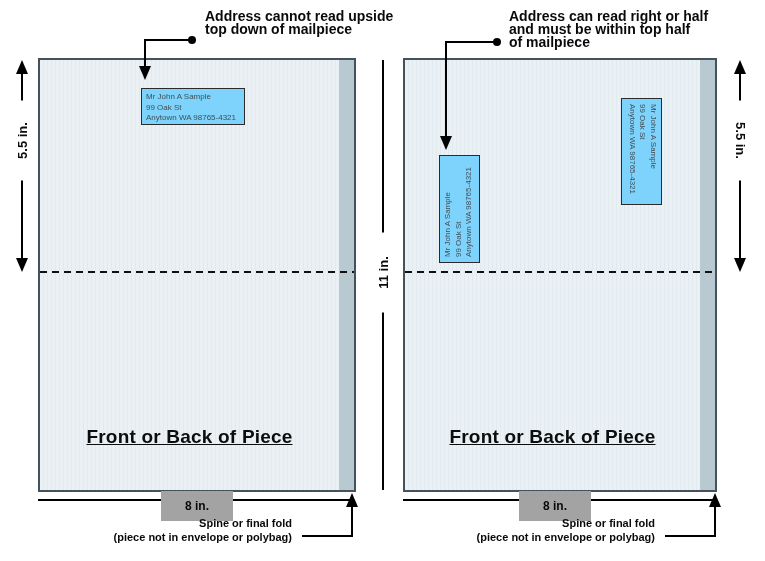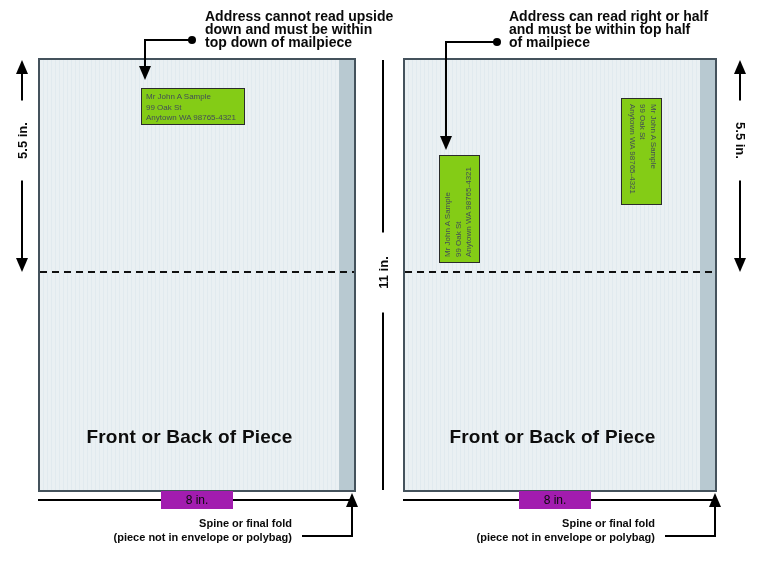--- a/index.html
+++ b/index.html
@@ -12,23 +12,23 @@
     position:absolute;top:58px;height:434px;box-sizing:border-box;
     border:2px solid #44525c;
     background:repeating-linear-gradient(90deg,#eaf0f3 0px,#eaf0f3 3px,#e1eaef 3px,#e1eaef 4px);
   }
   .piece-l{left:38px;width:318px;}
   .piece-r{left:403px;width:314px;}
   .spine{position:absolute;top:0;bottom:0;right:0;width:15px;background:#b8c9d1;}
   .fold{position:absolute;left:0;right:0;top:211px;height:2px;
         background:repeating-linear-gradient(90deg,#101010 0 7px,transparent 7px 12px);}
   .front-label{position:absolute;left:0;right:15px;top:366px;text-align:center;
-        font-weight:700;font-size:19px;letter-spacing:0.2px;color:#0d0d0d;}
+        font-weight:700;font-size:19px;letter-spacing:0.2px;color:#0d0d0d;text-decoration:underline;}
   
-  .addr{position:absolute;background:#84cc16;border:1px solid #2b2b2b;box-sizing:border-box;
+  .addr{position:absolute;background:#7dd3fc;border:1px solid #2b2b2b;box-sizing:border-box;
         color:#434e56;font-size:8px;line-height:10.5px;}
   .addr-upright{left:141px;top:88px;width:104px;height:37px;padding:3px 4px;white-space:nowrap;}
   .addr-rot{overflow:visible;}
   .addr-rot-a{left:439px;top:155px;width:41px;height:108px;}
   .addr-rot-b{left:621px;top:98px;width:41px;height:107px;}
   .rot-inner{position:absolute;left:0;top:0;box-sizing:border-box;padding:3px 5px;
         white-space:nowrap;transform-origin:0 0;}
   .rot-inner.ccw{width:106px;height:39px;transform:translateY(106px) rotate(-90deg);}
   .rot-inner.cw{width:105px;height:39px;transform:translateX(39px) rotate(90deg);}
   
@@ -40,43 +40,42 @@
   .tri-up{border-bottom:14px solid #000;}
   
   .note{position:absolute;font-weight:700;font-size:14px;line-height:13px;color:#0a0a0a;}
   .spine-note{position:absolute;top:517px;text-align:right;font-weight:700;font-size:11px;
         line-height:13.5px;white-space:nowrap;color:#0a0a0a;}
   
   .vdim{position:absolute;width:80px;text-align:center;font-weight:700;font-size:13px;
         background:#fff;padding:2px 0;}
   .vdim.ccw{transform:rotate(-90deg);}
   .vdim.cw{transform:rotate(90deg);}
-  .hdim{position:absolute;top:491px;width:72px;text-align:center;font-weight:400;
-        font-size:12px;background:#a21caf;padding:2px 0;}
+  .hdim{position:absolute;top:491px;width:72px;text-align:center;font-weight:700;
+        font-size:12px;background:#a3a3a3;padding:8px 0;}
 </style>
 </head>
 <body>
 
 <div class="canvas">
 
   <div class="piece piece-l">
     <div class="spine"></div>
     <div class="fold"></div>
     <div class="front-label">Front or Back of Piece</div>
   </div>
 
   <div class="addr addr-upright">
     <div>Mr John A Sample</div>
     <div>99 Oak St</div>
     <div>Anytown WA 98765-4321</div>
   </div>
 
   <div class="note" style="left:205px;top:10px;">
     <div>Address cannot read upside</div>
-    <div>down and must be within</div>
     <div>top down of mailpiece</div>
   </div>
   <div class="dot" style="left:188px;top:36px;"></div>
   <div class="hline" style="left:145px;top:39px;width:45px;"></div>
   <div class="vline" style="left:144px;top:39px;height:27px;"></div>
   <div class="tri tri-down" style="left:139px;top:66px;"></div>
 
   <div class="tri tri-up" style="left:16px;top:60px;"></div>
   <div class="vline" style="left:21px;top:73px;height:185px;"></div>
   <div class="tri tri-down" style="left:16px;top:258px;"></div>

